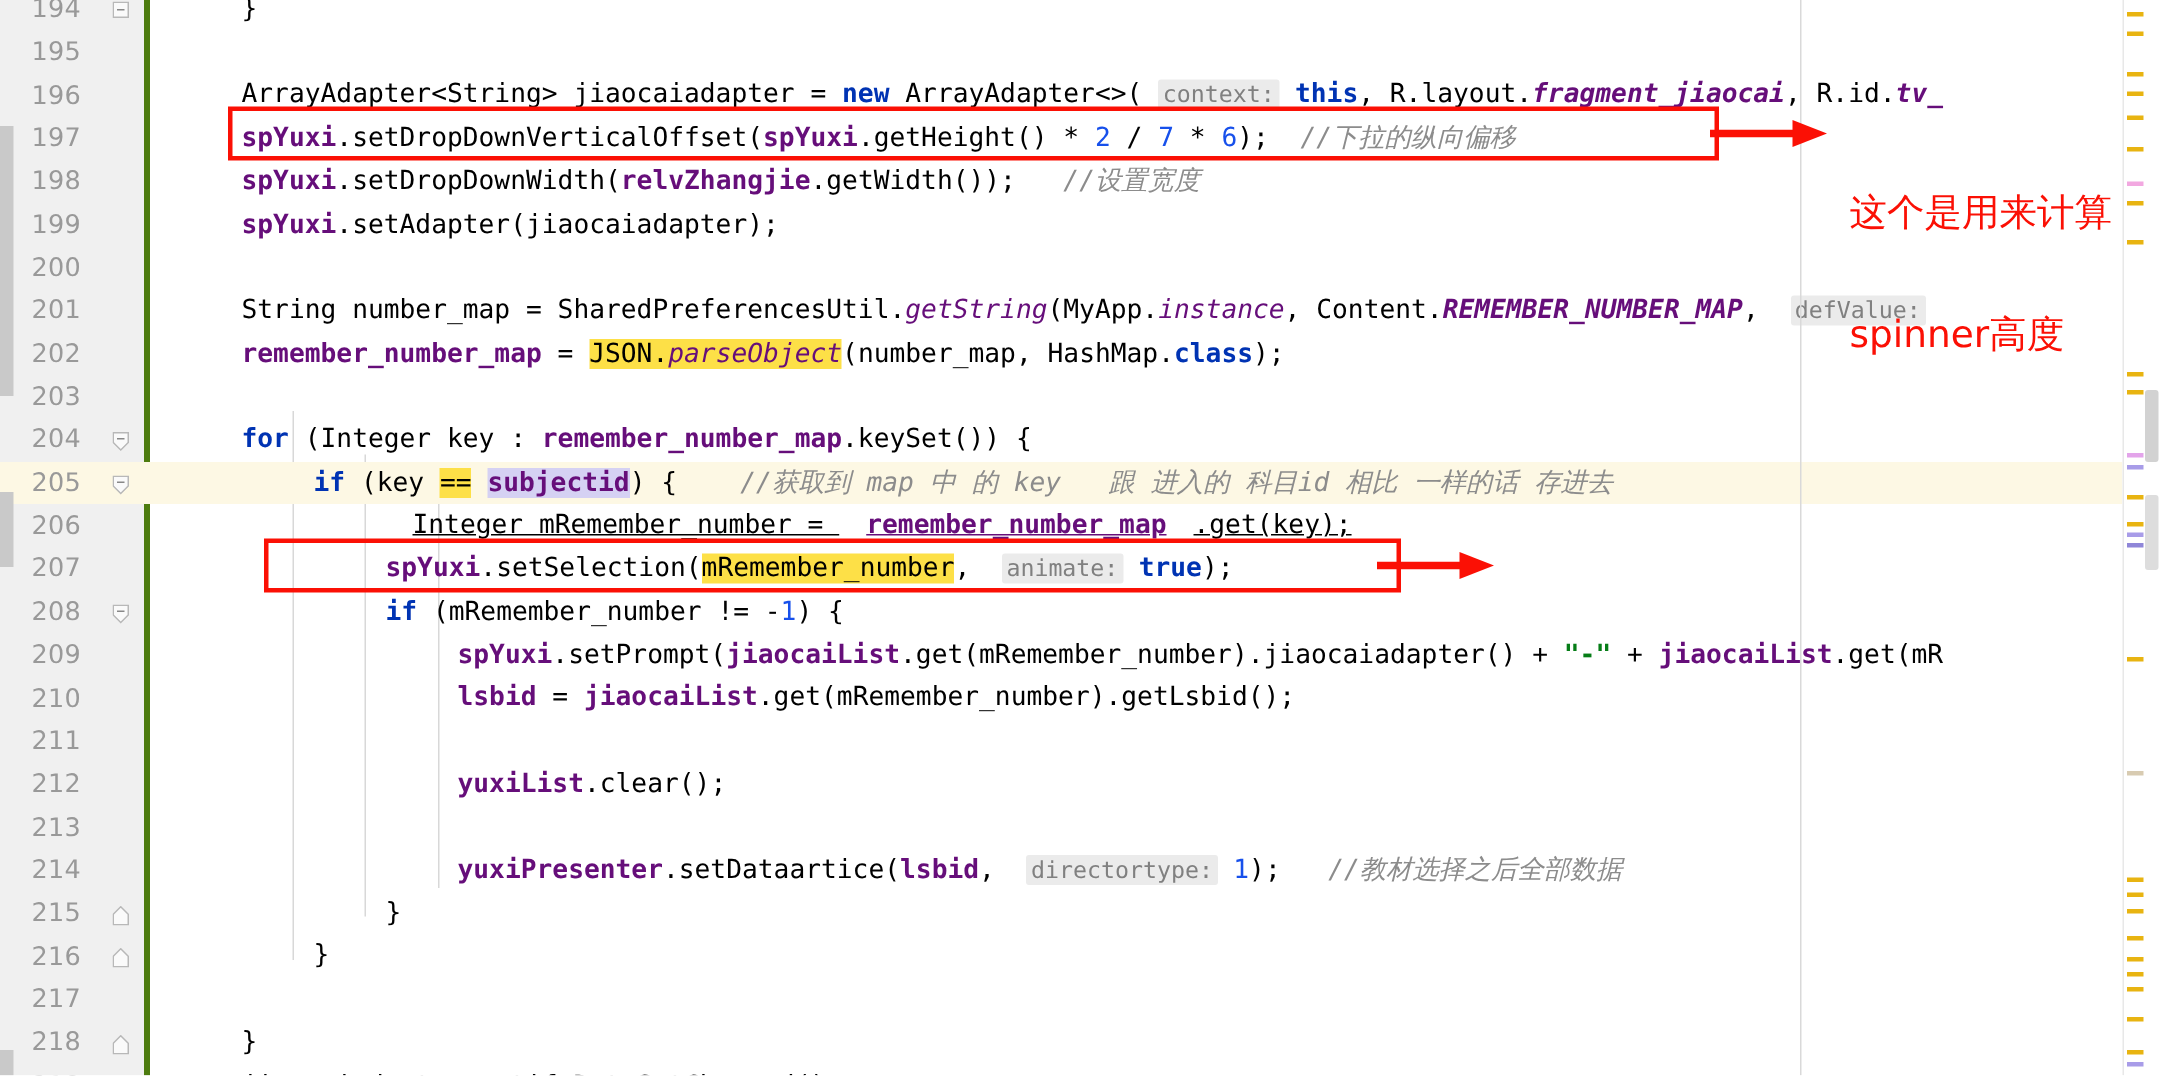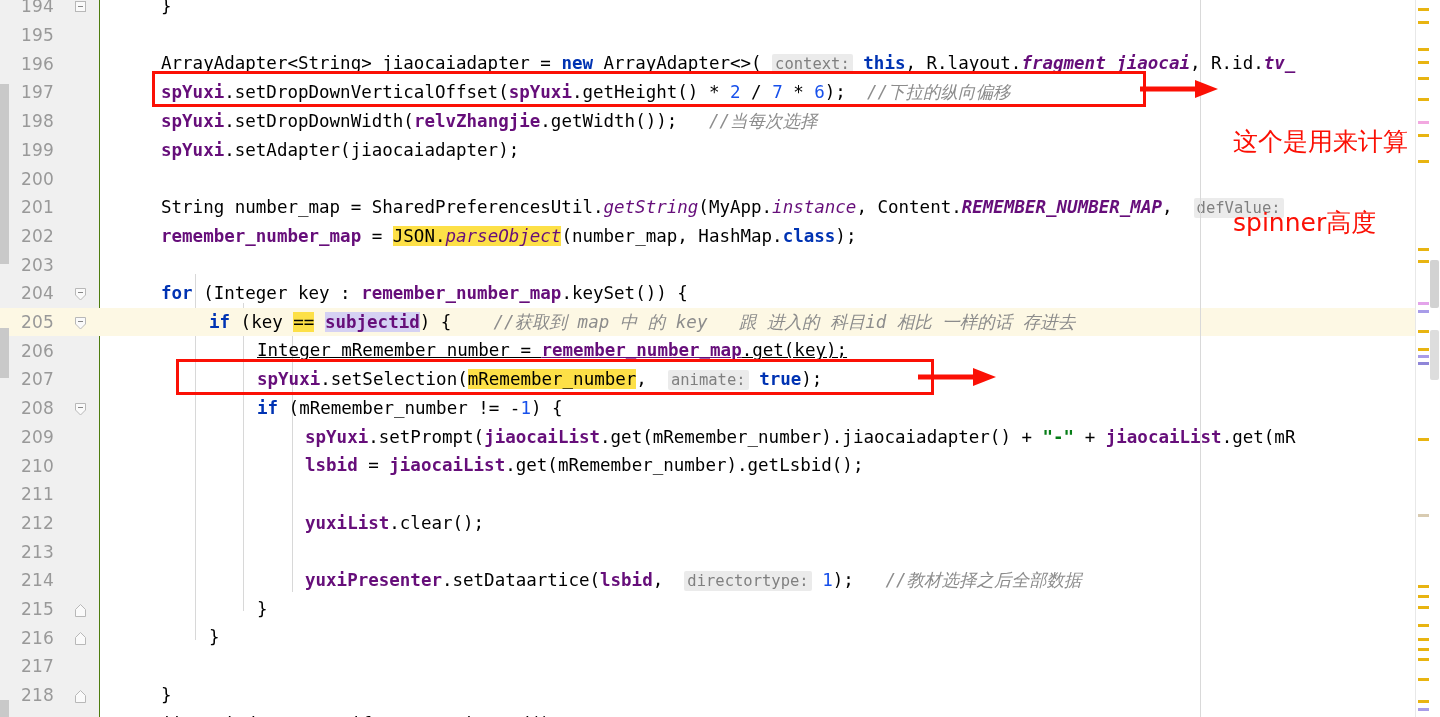--- a/index.html
+++ b/index.html
@@ -19,21 +19,21 @@
     overflow: hidden;
   }
 
   
   .gutter {
     position: absolute;
     left: 0; top: 0;
     width: 100px;
     height: 717px;
     background: #f0f0f0;
-    border-right: 1px solid #4d7c0f;
+    border-right: 4px solid #4d7c0f;
     z-index: 3;
   }
   .gutter-line {
     position: absolute;
     left: 0;
     width: 100px;
     height: 28.7px;
     display: flex;
     align-items: center;
   }
@@ -89,21 +89,21 @@
   .fld     { color: #660e7a; font-weight: bold; }
   .num     { color: #1750eb; }
   .str     { color: #067d17; font-weight: bold; }
   .cmt     { color: #8c8c8c; font-style: italic; }
   .stat    { color: #660e7a; font-style: italic; }
   .statb   { color: #660e7a; font-weight: bold; font-style: italic; }
   .plain   { color: #000000; }
   .hint    { color: #808080; background: #ebebeb; border-radius: 2px; padding: 1px 3px; font-size: 15.5px; }
   .yhl     { background: #fde047; }
   .bhl     { background: #d5d1f3; }
-  .ul      { text-decoration: underline; }
+  .ul      { text-decoration: underline; margin-left: 18px; }
 
   
   .redbox {
     position: absolute;
     border: 3px solid #fb1005;
     z-index: 6;
     pointer-events: none;
   }
   .arrow { position: absolute; z-index: 7; }
   .anno-text {
@@ -304,21 +304,21 @@
     <div class="indent-guide" style="left:192px;top:332px;height:260px;"></div>
 
     <div class="row" style="top:-8px"><span class="txt" style="left:61px"><span class="plain">}</span></span></div>
 
     <div class="row" style="top:20.7px"></div>
 
     <div class="row" style="top:49.4px"><span class="txt" style="left:61px"><span class="plain">ArrayAdapter&lt;String&gt; jiaocaiadapter = </span><span class="kw">new</span><span class="plain"> ArrayAdapter&lt;&gt;( </span><span class="hint">context:</span><span class="plain"> </span><span class="kw">this</span><span class="plain">, R.layout.</span><span class="statb">fragment_jiaocai</span><span class="plain">, R.id.</span><span class="statb" style="color:#660e7a">tv_</span></span></div>
 
     <div class="row" style="top:78.1px"><span class="txt" style="left:61px"><span class="fld">spYuxi</span><span class="plain">.setDropDownVerticalOffset(</span><span class="fld">spYuxi</span><span class="plain">.getHeight() * </span><span class="num">2</span><span class="plain"> / </span><span class="num">7</span><span class="plain"> * </span><span class="num">6</span><span class="plain">);  </span><span class="cmt">//下拉的纵向偏移</span></span></div>
 
-    <div class="row" style="top:106.8px"><span class="txt" style="left:61px"><span class="fld">spYuxi</span><span class="plain">.setDropDownWidth(</span><span class="fld">relvZhangjie</span><span class="plain">.getWidth());   </span><span class="cmt">//当每次选择</span></span></div>
+    <div class="row" style="top:106.8px"><span class="txt" style="left:61px"><span class="fld">spYuxi</span><span class="plain">.setDropDownWidth(</span><span class="fld">relvZhangjie</span><span class="plain">.getWidth());   </span><span class="cmt">//设置宽度</span></span></div>
 
     <div class="row" style="top:135.5px"><span class="txt" style="left:61px"><span class="fld">spYuxi</span><span class="plain">.setAdapter(jiaocaiadapter);</span></span></div>
 
     <div class="row" style="top:164.2px"></div>
 
     <div class="row" style="top:192.9px"><span class="txt" style="left:61px"><span class="plain">String number_map = SharedPreferencesUtil.</span><span class="stat">getString</span><span class="plain">(MyApp.</span><span class="stat">instance</span><span class="plain">, Content.</span><span class="statb">REMEMBER_NUMBER_MAP</span><span class="plain">,  </span><span class="hint">defValue:</span></span></div>
 
     <div class="row" style="top:221.6px"><span class="txt" style="left:61px"><span class="fld">remember_number_map</span><span class="plain"> = </span><span class="yhl"><span class="plain">JSON.</span><span class="stat">parseObject</span></span><span class="plain">(number_map, HashMap.</span><span class="kw">class</span><span class="plain">);</span></span></div>
 
     <div class="row" style="top:250.3px"></div>

